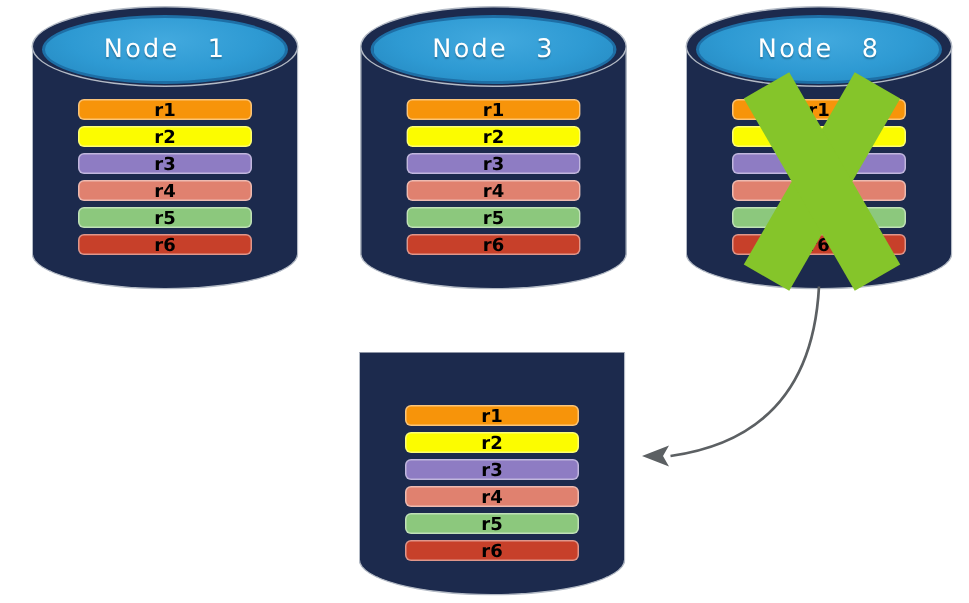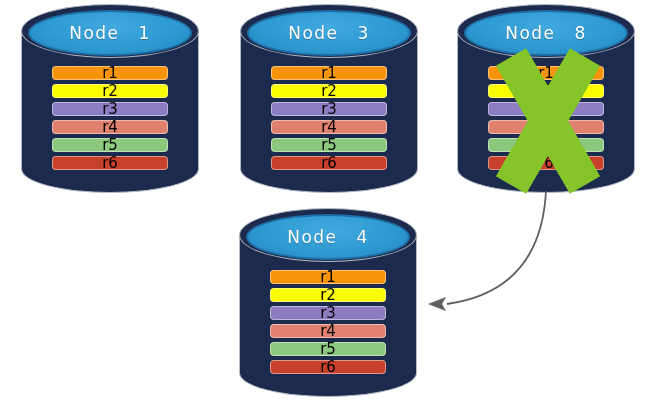--- a/index.html
+++ b/index.html
@@ -54,21 +54,21 @@
     z-index:2;
   }
   .replica{
     height:14px;margin-bottom:4px;
     border-radius:4px;
     border:1px solid rgba(255,255,255,.45);
     box-sizing:border-box;
     display:flex;align-items:center;justify-content:center;
   }
   .replica span{
-    color:#000;font-size:15px;font-weight:normal;line-height:12px;text-align:right;
+    color:#000;font-size:12px;font-weight:bold;line-height:12px;text-align:right;
   }
 
   
   .fail-x{position:absolute;inset:0;z-index:4;pointer-events:none;}
   .x-arm{
     position:absolute;left:calc(50% + 2px);top:117px;
     width:35px;height:148px;
     background:var(--xgreen);
     transform:translate(-50%,-50%) rotate(30deg);
   }
@@ -195,25 +195,20 @@
           <div class="replica" style="background: rgb(224, 129, 111);">
             <span>r4</span>
           </div>
           <div class="replica" style="background: rgb(140, 200, 125);">
             <span>r5</span>
           </div>
           <div class="replica" style="background: rgb(199, 64, 42);">
             <span>r6</span>
           </div>
         </div>
-      <div class="cyl-rim">
-        <div class="cyl-top">
-          <span class="node-label">Node 4</span>
-        </div>
-      </div>
 
     </div>
   </div>
 
   <svg class="arrow-overlay" viewBox="0 0 646 402" width="646" height="402">
     <path d="M 546 191 C 543 248 518 294 447 304"></path>
     <polygon points="428,304 446,297 442,304 446,311"></polygon>
   </svg>
 
 </div>

